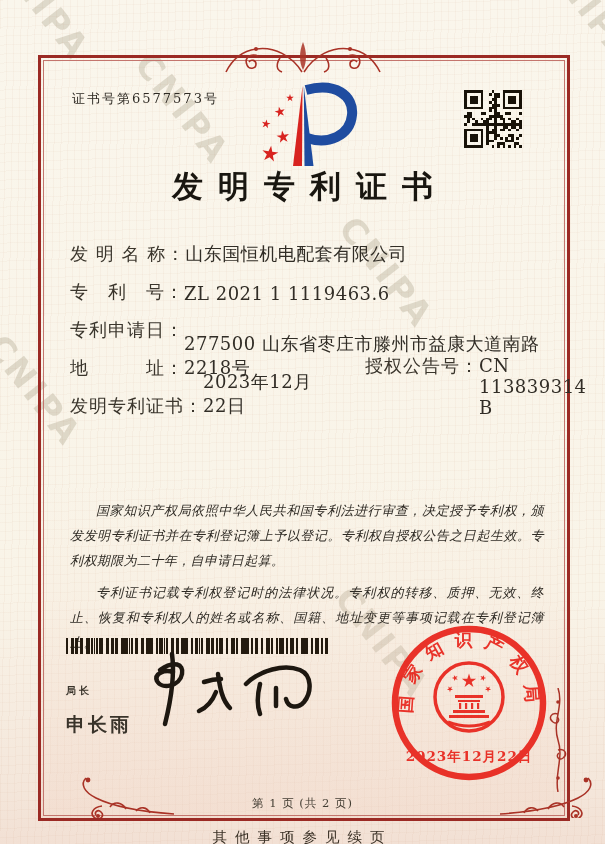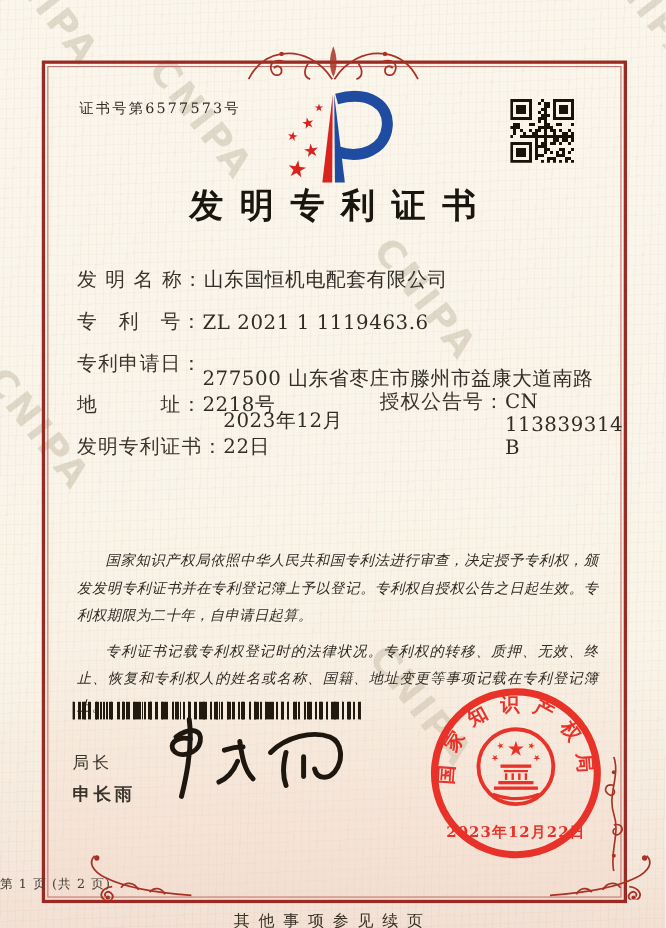--- a/index.html
+++ b/index.html
@@ -25,37 +25,37 @@
   .logo{position:absolute;left:240px;top:82px;}
   .qr{position:absolute;left:464px;top:90px;width:58px;height:58px;}
   .title{position:absolute;left:0;right:0;top:166px;text-align:center;
          font-size:31px;font-weight:600;letter-spacing:15px;color:#191610;text-indent:15px;}
   
   .fields{position:absolute;left:70px;top:242px;width:476px;}
   .row{display:flex;align-items:flex-end;height:24px;margin-bottom:14px;
        font-size:18px;color:#312d26;}
   .flabel{flex:0 0 auto;min-width:92px;letter-spacing:1px;color:#3a352c;}
   .fvalue{letter-spacing:.5px;}
-  .pair2{margin-left:24px;display:flex;align-items:baseline;}
+  .pair2{margin-left:44px;display:flex;align-items:baseline;}
   
   .paras{position:absolute;left:70px;top:498px;width:474px;font-style:italic;}
   .paras p{margin:0 0 7px 0;font-size:13px;line-height:25px;text-align:justify;
            text-indent:2em;color:#2e2a24;letter-spacing:.4px;}
   
   .barcode{position:absolute;left:66px;top:638px;width:262px;height:16px;
      background:repeating-linear-gradient(90deg,#231a0f 0 2px,transparent 2px 5px),
                 repeating-linear-gradient(90deg,#231a0f 0 1px,transparent 1px 7px),
                 repeating-linear-gradient(90deg,transparent 0 9px,#231a0f 9px 12px);}
-  .director{position:absolute;left:66px;top:684px;font-size:15px;font-weight:400;
+  .director{position:absolute;left:66px;top:684px;font-size:10px;font-weight:700;
             letter-spacing:3px;color:#39332a;}
-  .director-name{position:absolute;left:66px;top:712px;font-size:16px;font-weight:600;
+  .director-name{position:absolute;left:66px;top:712px;font-size:19px;font-weight:600;
             letter-spacing:3px;color:#39332a;}
   .sig{position:absolute;left:138px;top:648px;}
   .seal{position:absolute;left:386px;top:620px;width:166px;height:166px;}
-  .page-info{position:absolute;left:0;right:0;top:796px;text-align:left;
+  .page-info{position:absolute;left:0;right:0;top:796px;text-align:center;
              font-size:11.5px;color:#433d33;letter-spacing:1px;}
   .note{position:absolute;left:0;right:0;top:828px;text-align:center;
         font-size:14.5px;letter-spacing:8px;color:#3a3126;}
   .orn{position:absolute;pointer-events:none;}
 </style>
 </head>
 <body>
 
 <div class="page">
 

